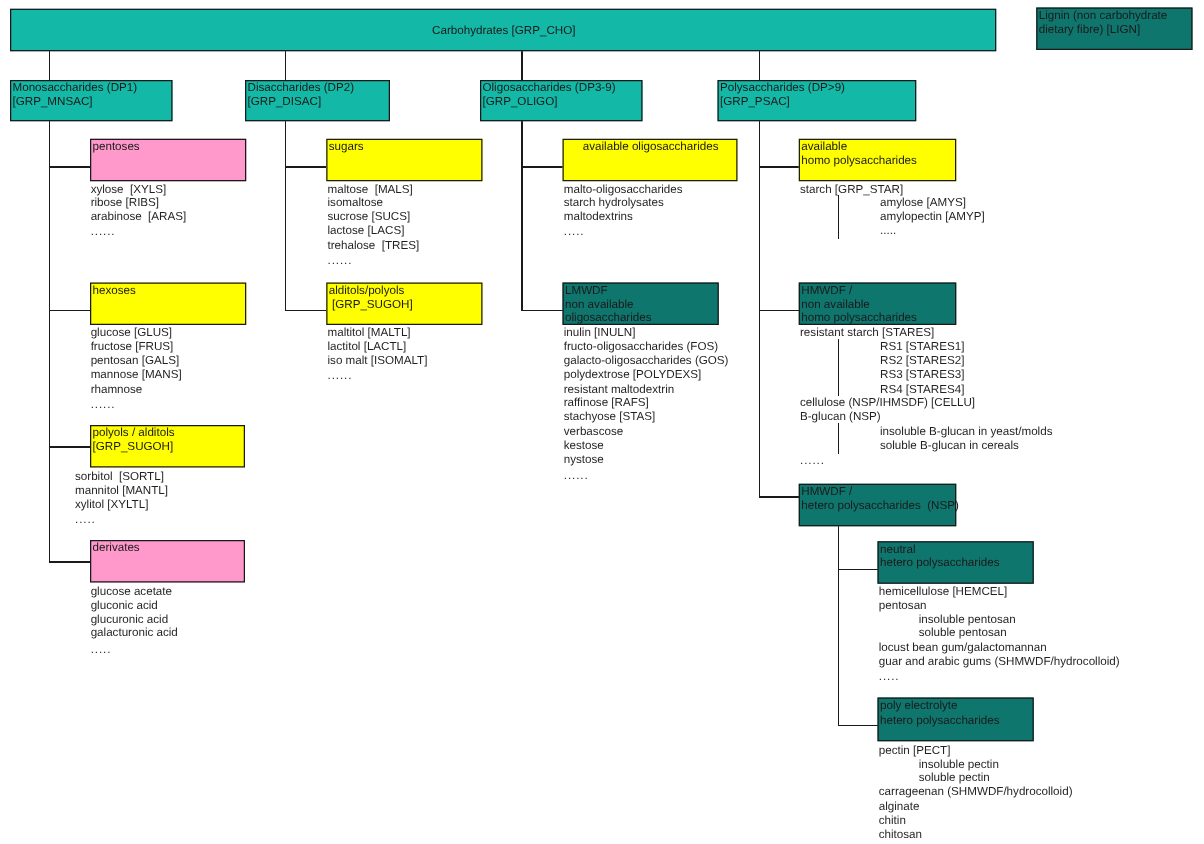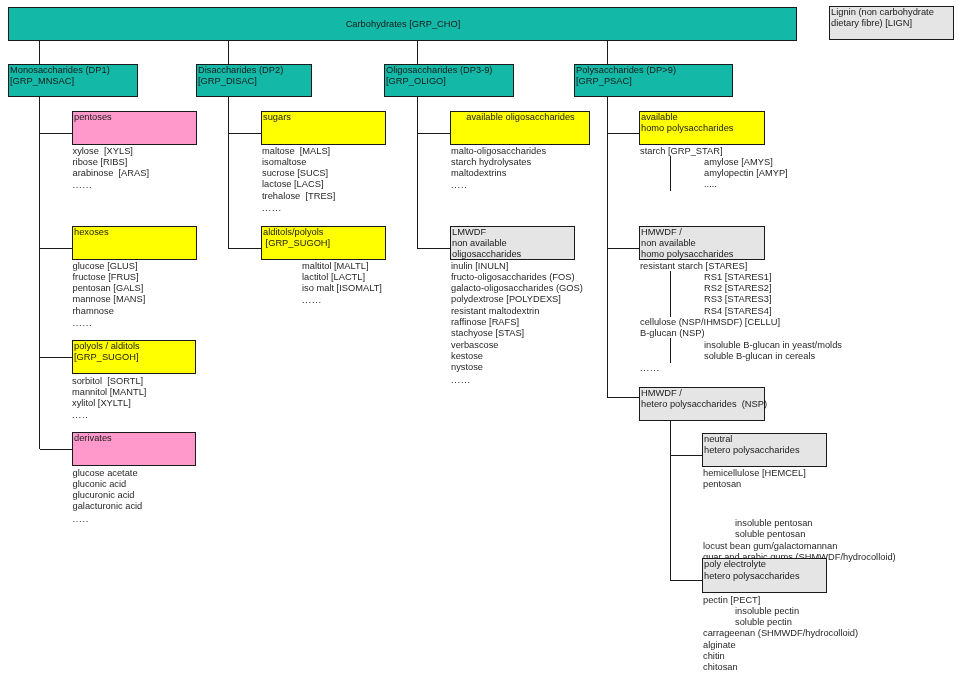--- a/index.html
+++ b/index.html
@@ -7,21 +7,21 @@
        font-family:"Liberation Sans",sans-serif;color:#231f20;
        -webkit-font-smoothing:antialiased;}
   #stage{position:absolute;left:0;top:0;width:963px;height:675px;}
   svg#wires{position:absolute;left:0;top:0;width:963px;height:675px;}
   .box{position:absolute;border:1px solid #1a1a1a;box-sizing:border-box;
        font-size:9.3px;line-height:11.3px;padding:0px 0 0 1px;color:#1a1a1a;}
   .box div{white-space:pre;}
   .teal{background:#14b8a6;}
   .pink{background:#ff99cc;}
   .yellow{background:#ffff00;}
-  .green{background:#e5e5e5;}
+  .green{background:#0f766e;}
   .lst{position:absolute;font-size:9.3px;line-height:11.3px;white-space:pre;color:#231f20;}
   .lst div{white-space:pre;}
   .dots{letter-spacing:0.72px;position:relative;top:1px;}
 </style>
 </head>
 <body>
 
 <div id="stage">
   <svg id="wires" width="963" height="675" viewBox="0 0 963 675">
       <path d="M39.5 40L39.5 64" stroke="#1a1a1a" stroke-width="1" shape-rendering="crispEdges"></path>
@@ -78,34 +78,34 @@
     </div>
     <div class="lst" style="left: 72.5px; top: 145.6px;"><div>xylose  [XYLS]</div><div>ribose [RIBS]</div><div>arabinose  [ARAS]</div><div class="dots">......</div></div>
     <div class="box yellow" style="left: 72px; top: 225.6px; width: 125px; height: 34px;">
       <div>hexoses</div>
     </div>
     <div class="lst" style="left: 72.5px; top: 260.6px;"><div>glucose [GLUS]</div><div>fructose [FRUS]</div><div>pentosan [GALS]</div><div>mannose [MANS]</div><div>rhamnose</div><div class="dots">......</div></div>
     <div class="box yellow" style="left: 72px; top: 340px; width: 124px; height: 34px;">
       <div>polyols / alditols</div>
       <div>[GRP_SUGOH]</div>
     </div>
-    <div class="lst" style="left: 72px; top: 375.6px;"><div>sorbitol  [SORTL]</div><div>mannitol [MANTL]</div><div>xylitol [XYLTL]</div><div class="dots">.....</div></div>
+    <div class="lst" style="left: 60px; top: 375.6px;"><div>sorbitol  [SORTL]</div><div>mannitol [MANTL]</div><div>xylitol [XYLTL]</div><div class="dots">.....</div></div>
     <div class="box pink" style="left: 72px; top: 432px; width: 124px; height: 34px;">
       <div>derivates</div>
     </div>
     <div class="lst" style="left: 72.5px; top: 467.6px;"><div>glucose acetate</div><div>gluconic acid</div><div>glucuronic acid</div><div>galacturonic acid</div><div class="dots">.....</div></div>
     <div class="box yellow" style="left: 261px; top: 111px; width: 125px; height: 34px;">
       <div>sugars</div>
     </div>
     <div class="lst" style="left: 262px; top: 145.6px;"><div>maltose  [MALS]</div><div>isomaltose</div><div>sucrose [SUCS]</div><div>lactose [LACS]</div><div>trehalose  [TRES]</div><div class="dots">......</div></div>
     <div class="box yellow" style="left: 261px; top: 225.6px; width: 125px; height: 34px;">
       <div>alditols/polyols</div>
       <div> [GRP_SUGOH]</div>
     </div>
-    <div class="lst" style="left: 262px; top: 260.6px; margin-left: 40px;"><div>maltitol [MALTL]</div><div>lactitol [LACTL]</div><div>iso malt [ISOMALT]</div><div class="dots">......</div></div>
+    <div class="lst" style="left: 262px; top: 260.6px;"><div>maltitol [MALTL]</div><div>lactitol [LACTL]</div><div>iso malt [ISOMALT]</div><div class="dots">......</div></div>
     <div class="box yellow" style="left: 450px; top: 111px; width: 140px; height: 34px; text-align: center;">
       <div>available oligosaccharides</div>
     </div>
     <div class="lst" style="left: 451px; top: 145.6px;"><div>malto-oligosaccharides</div><div>starch hydrolysates</div><div>maltodextrins</div><div class="dots">.....</div></div>
     <div class="box green" style="left: 450px; top: 225.6px; width: 125px; height: 34px;">
       <div>LMWDF</div>
       <div>non available</div>
       <div>oligosaccharides</div>
     </div>
     <div class="lst" style="left: 451px; top: 260.6px;"><div>inulin [INULN]</div><div>fructo-oligosaccharides (FOS)</div><div>galacto-oligosaccharides (GOS)</div><div>polydextrose [POLYDEXS]</div><div>resistant maltodextrin</div><div>raffinose [RAFS]</div><div>stachyose [STAS]</div><div>verbascose</div><div>kestose</div><div>nystose</div><div class="dots">......</div></div>
@@ -121,19 +121,19 @@
     </div>
     <div class="lst" style="left: 640px; top: 260.6px;"><div>resistant starch [STARES]</div><div style="padding-left: 64px;">RS1 [STARES1]</div><div style="padding-left: 64px;">RS2 [STARES2]</div><div style="padding-left: 64px;">RS3 [STARES3]</div><div style="padding-left: 64px;">RS4 [STARES4]</div><div>cellulose (NSP/IHMSDF) [CELLU]</div><div>B-glucan (NSP)</div><div style="padding-left: 64px;">insoluble B-glucan in yeast/molds</div><div style="padding-left: 64px;">soluble B-glucan in cereals</div><div class="dots">......</div></div>
     <div class="box green" style="left: 639px; top: 386.6px; width: 126px; height: 34px;">
       <div>HMWDF /</div>
       <div>hetero polysaccharides  (NSP)</div>
     </div>
     <div class="box green" style="left: 702px; top: 432.6px; width: 125px; height: 34px;">
       <div>neutral</div>
       <div>hetero polysaccharides</div>
     </div>
-    <div class="lst" style="left: 703px; top: 467.6px;"><div>hemicellulose [HEMCEL]</div><div>pentosan</div><div style="padding-left: 32px; margin-top: 28px;">insoluble pentosan</div><div style="padding-left: 32px;">soluble pentosan</div><div>locust bean gum/galactomannan</div><div>guar and arabic gums (SHMWDF/hydrocolloid)</div><div class="dots">.....</div></div>
+    <div class="lst" style="left: 703px; top: 467.6px;"><div>hemicellulose [HEMCEL]</div><div>pentosan</div><div style="padding-left: 32px;">insoluble pentosan</div><div style="padding-left: 32px;">soluble pentosan</div><div>locust bean gum/galactomannan</div><div>guar and arabic gums (SHMWDF/hydrocolloid)</div><div class="dots">.....</div></div>
     <div class="box green" style="left: 702px; top: 558.4px; width: 125px; height: 34.6px;">
       <div>poly electrolyte</div>
       <div>hetero polysaccharides</div>
     </div>
     <div class="lst" style="left: 703px; top: 594.6px;"><div>pectin [PECT]</div><div style="padding-left: 32px;">insoluble pectin</div><div style="padding-left: 32px;">soluble pectin</div><div>carrageenan (SHMWDF/hydrocolloid)</div><div>alginate</div><div>chitin</div><div>chitosan</div></div>
   </div>
 
 </body></html>

